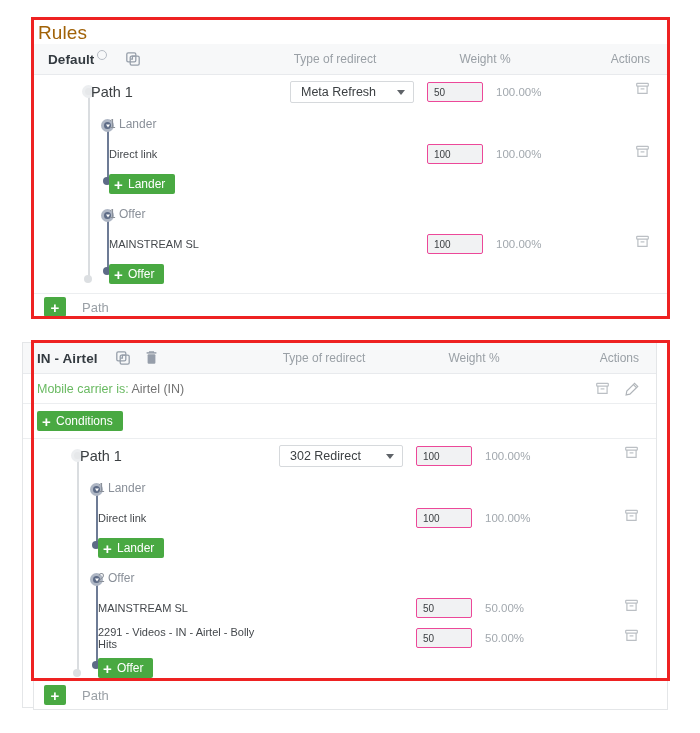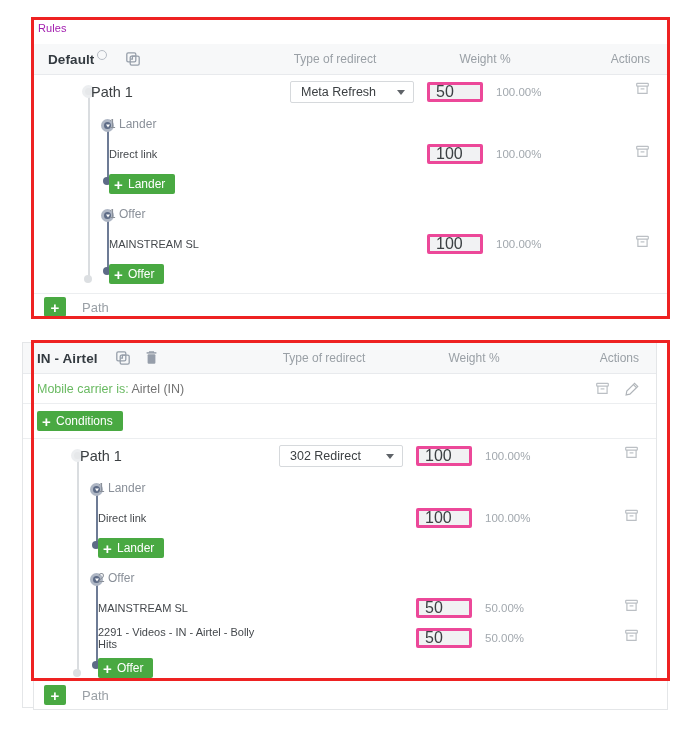--- a/index.html
+++ b/index.html
@@ -35,22 +35,22 @@
     border: 1px solid #e4e6e8;
     box-sizing: border-box;
   }
   #card-default { left: 33px; top: 19px; width: 635px; height: 298px; }
   #card-airtel  { left: 22px; top: 342px; width: 635px; height: 366px; }
 
   .rules-caption {
     position: absolute;
     left: 38px;
     top: 22px;
-    font-size: 11px;
-    color: #a21caf;
+    font-size: 19px;
+    color: #a16207;
     letter-spacing: 0.1px;
     z-index: 10;
   }
 
   
   .card-head {
     display: flex;
     align-items: center;
     height: 31px;
     background: #f7f8f9;
@@ -200,23 +200,23 @@
     border-left: 4px solid transparent;
     border-right: 4px solid transparent;
     border-top: 5px solid #5f6368;
   }
   .sel-cell { width: 150px; display: flex; justify-content: center; }
   .weight-cell { width: 150px; display: flex; align-items: center; }
   .num-input {
     width: 56px;
     height: 20px;
     background: #f1f2f3;
-    border: 3px solid #ec4899;
+    border: 1px solid #ec4899;
     border-radius: 2px;
-    font-size: 16px;
+    font-size: 10px;
     color: #3c4043;
     padding: 0 6px;
     box-sizing: border-box;
     font-family: "Liberation Sans", sans-serif;
     outline: none;
   }
   .pct { font-size: 11.5px; color: #a2a8ae; margin-left: 13px; }
   .act-cell { width: 90px; display: flex; justify-content: flex-end; padding-right: 17px; box-sizing: border-box; }
 
   

